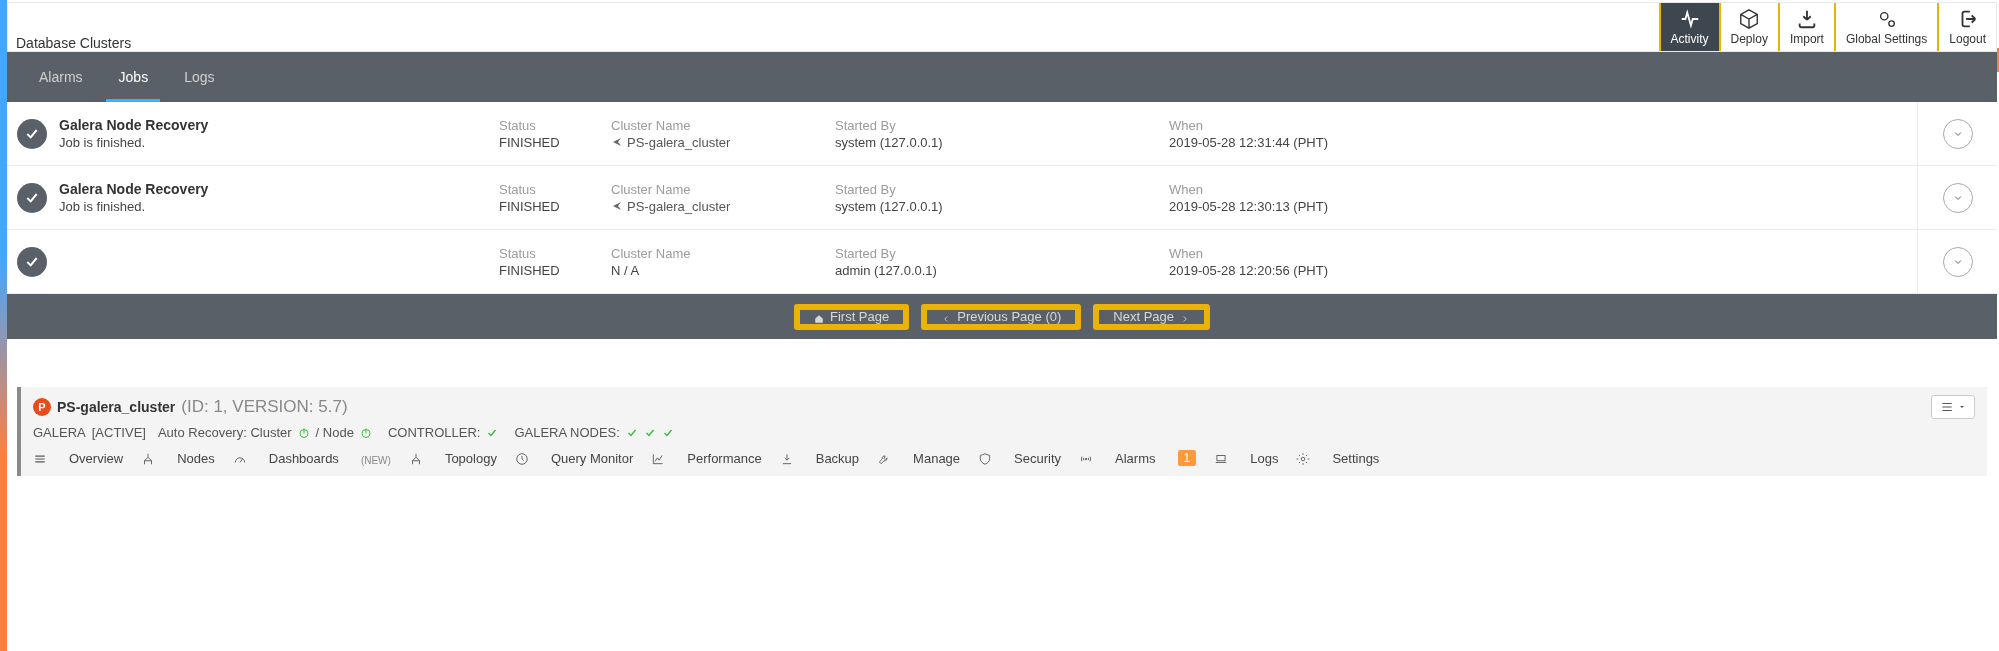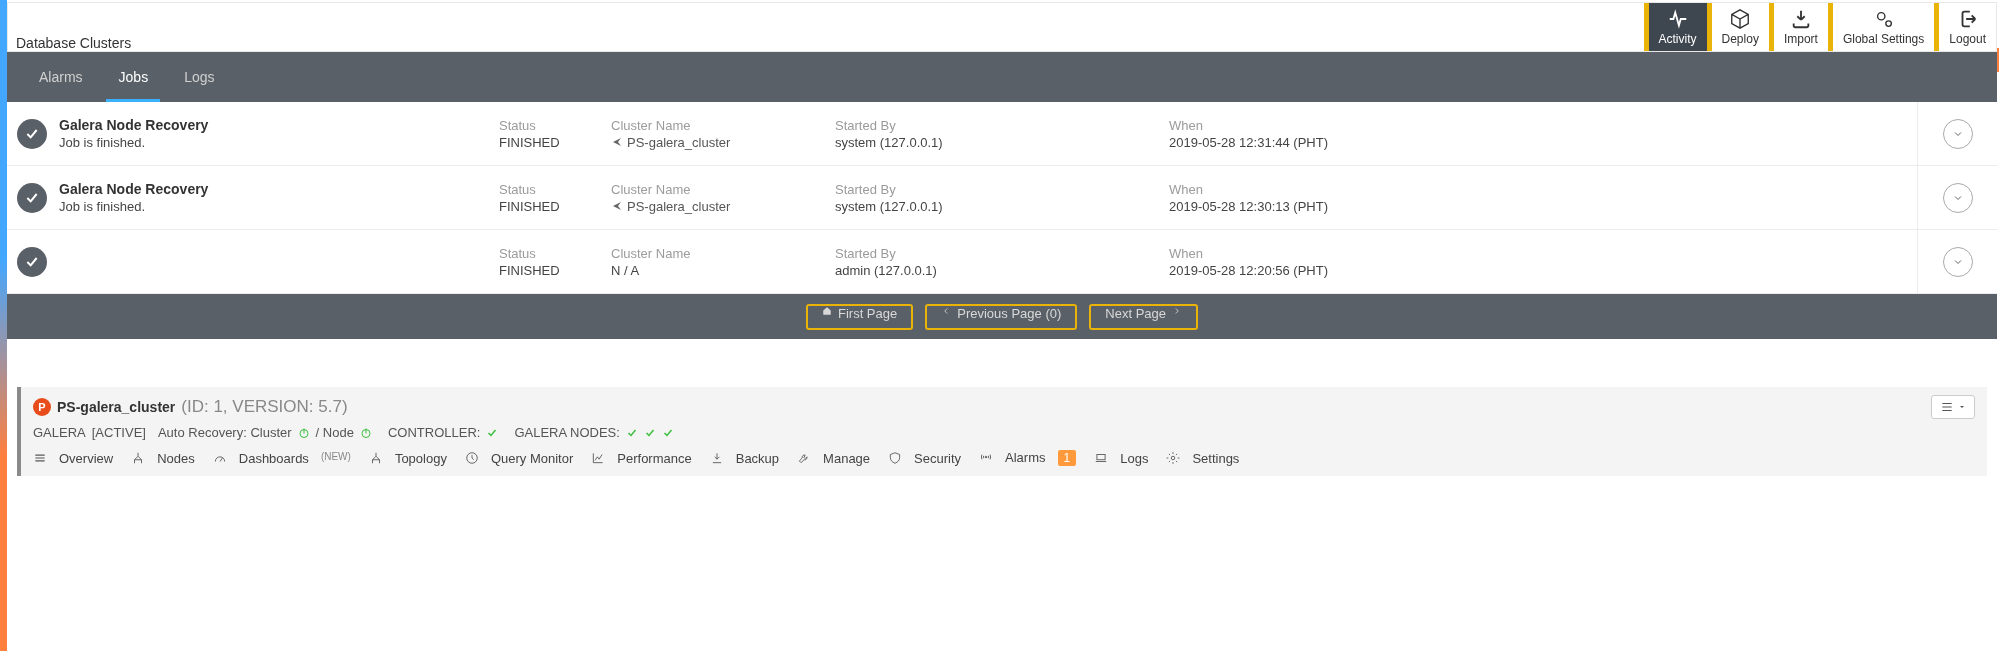--- a/index.html
+++ b/index.html
@@ -6,21 +6,21 @@
 body { font-family: -apple-system, "Helvetica Neue", Arial, sans-serif; font-size: 13px; background: #fff; color: #333; }
 .app { width: 1999px; height: 651px; position: relative; background: #fff; }
 
 
 .sidebar-edge { position: absolute; left: 0; top: 0; width: 7px; height: 100%; background: linear-gradient(to bottom, #44a7ff 0%, #44a7ff 40%, #ff7f3f 70%, #ff7f3f 100%); }
 
 
 .header { position: absolute; left: 7px; right: 2px; top: 2px; height: 50px; background: #fff; border: 1px solid #e8e8e8; display: flex; align-items: flex-end; }
 .header-title { padding-left: 8px; font-size: 14px; color: #333; }
 .header-actions { margin-left: auto; display: flex; height: 100%; }
-.header-btn { height: 100%; min-width: 50px; padding: 0 10px; display: flex; flex-direction: column; align-items: center; justify-content: center; border-left: 5px solid #eab308; cursor: pointer; font-size: 12px; color: #333; }
+.header-btn { height: 100%; min-width: 50px; padding: 0 10px; display: flex; flex-direction: column; align-items: center; justify-content: center; border-left: 2px solid #eab308; cursor: pointer; font-size: 12px; color: #333; }
 .header-btn.active { background: #3e464f; color: #fff; }
 .header-btn svg { width: 22px; height: 22px; margin-bottom: 2px; }
 .header-btn.active svg { fill: #fff; stroke: #fff; }
 
 
 .dark-tabs { position: absolute; left: 7px; right: 2px; top: 52px; height: 50px; background: #5a6068; display: flex; align-items: center; padding-left: 14px; }
 .dark-tab { padding: 0 18px; height: 100%; display: flex; align-items: center; color: #d0d0d0; font-size: 14px; cursor: pointer; position: relative; }
 .dark-tab.active { color: #fff; }
 .dark-tab.active::after { content: ''; position: absolute; bottom: 0; left: 50%; transform: translateX(-50%); width: 54px; height: 3px; background: #3ab0ff; }
 .dark-tab.active::before { content: ''; position: absolute; bottom: -6px; left: 50%; transform: translateX(-50%); width: 0; height: 0; border-left: 6px solid transparent; border-right: 6px solid transparent; border-top: 6px solid #3ab0ff; }
@@ -41,38 +41,38 @@
 .job-label { font-size: 13px; color: #9b9b9b; }
 .job-value { font-size: 13px; color: #444; margin-top: 2px; }
 .cluster-link { color: #555; display: inline-flex; align-items: center; gap: 4px; }
 .cluster-link svg { width: 12px; height: 12px; fill: #666; }
 .job-expand-wrap { margin-left: auto; flex: 0 0 80px; display: flex; justify-content: center; border-left: 1px solid #ececec; height: 100%; align-items: center; }
 .job-expand { width: 30px; height: 30px; border: 1px solid #aaa; border-radius: 50%; display: flex; align-items: center; justify-content: center; cursor: pointer; }
 .job-expand svg { width: 12px; height: 12px; stroke: #666; stroke-width: 2; fill: none; }
 
 
 .pager { height: 45px; background: #5a6068; display: flex; align-items: center; justify-content: center; gap: 12px; }
-.pager-btn { height: 26px; padding: 0 14px; border: 2px solid #eab308; border-radius: 3px; color: #d8d8d8; font-size: 13px; display: inline-flex; align-items: flex-start; gap: 6px; cursor: pointer; background: transparent; }
+.pager-btn { height: 26px; padding: 0 14px; border: 6px solid #eab308; border-radius: 3px; color: #d8d8d8; font-size: 13px; display: inline-flex; align-items: flex-end; gap: 6px; cursor: pointer; background: transparent; }
 .pager-btn svg { width: 10px; height: 10px; fill: #d8d8d8; }
 
 
 .cluster-panel { position: absolute; left: 7px; right: 2px; top: 375px; padding: 12px 10px; }
 .cluster-card { border-left: 4px solid #8a8a8a; background: #f4f4f4; padding: 8px 12px 10px 12px; }
 .cluster-head { display: flex; align-items: center; gap: 6px; }
 .cluster-logo { width: 18px; height: 18px; border-radius: 50%; background: #e84c1a; display: inline-flex; align-items: center; justify-content: center; color: #fff; font-size: 11px; font-weight: bold; }
 .cluster-name { font-weight: 700; font-size: 14px; }
 .cluster-meta { color: #888; font-size: 17px; }
 .cluster-menu { margin-left: auto; }
 .menu-btn { border: 1px solid #ccc; background: #fff; border-radius: 3px; height: 24px; padding: 0 8px; display: inline-flex; align-items: center; gap: 4px; cursor: pointer; }
 .menu-btn svg { width: 14px; height: 14px; fill: #555; }
 .status-line { margin-top: 6px; font-size: 13px; color: #555; display: flex; align-items: center; gap: 6px; flex-wrap: wrap; }
 .power-icon { width: 12px; height: 12px; stroke: #3bbf3b; stroke-width: 2; fill: none; }
 .check-green { width: 12px; height: 12px; stroke: #3bbf3b; stroke-width: 3; fill: none; }
 .nav-line { margin-top: 10px; display: flex; align-items: center; gap: 18px; font-size: 13px; }
-.nav-item { display: inline-flex; align-items: flex-start; gap: 12px; color: #444; cursor: pointer; }
+.nav-item { display: inline-flex; align-items: flex-end; gap: 22px; color: #444; cursor: pointer; }
 .nav-item svg { width: 14px; height: 14px; fill: #555; stroke: #555; }
 .badge-new { font-size: 10px; color: #888; vertical-align: super; }
 .alarm-badge { background: #ff9a3c; color: #fff; padding: 1px 6px; border-radius: 2px; font-size: 12px; }
 
 
 .right-artifact { position: absolute; right: 0; top: 48px; width: 12px; height: 24px; background: #ff7f3f; border-radius: 3px 0 0 3px; }
 </style>
 </head>
 <body>
 

